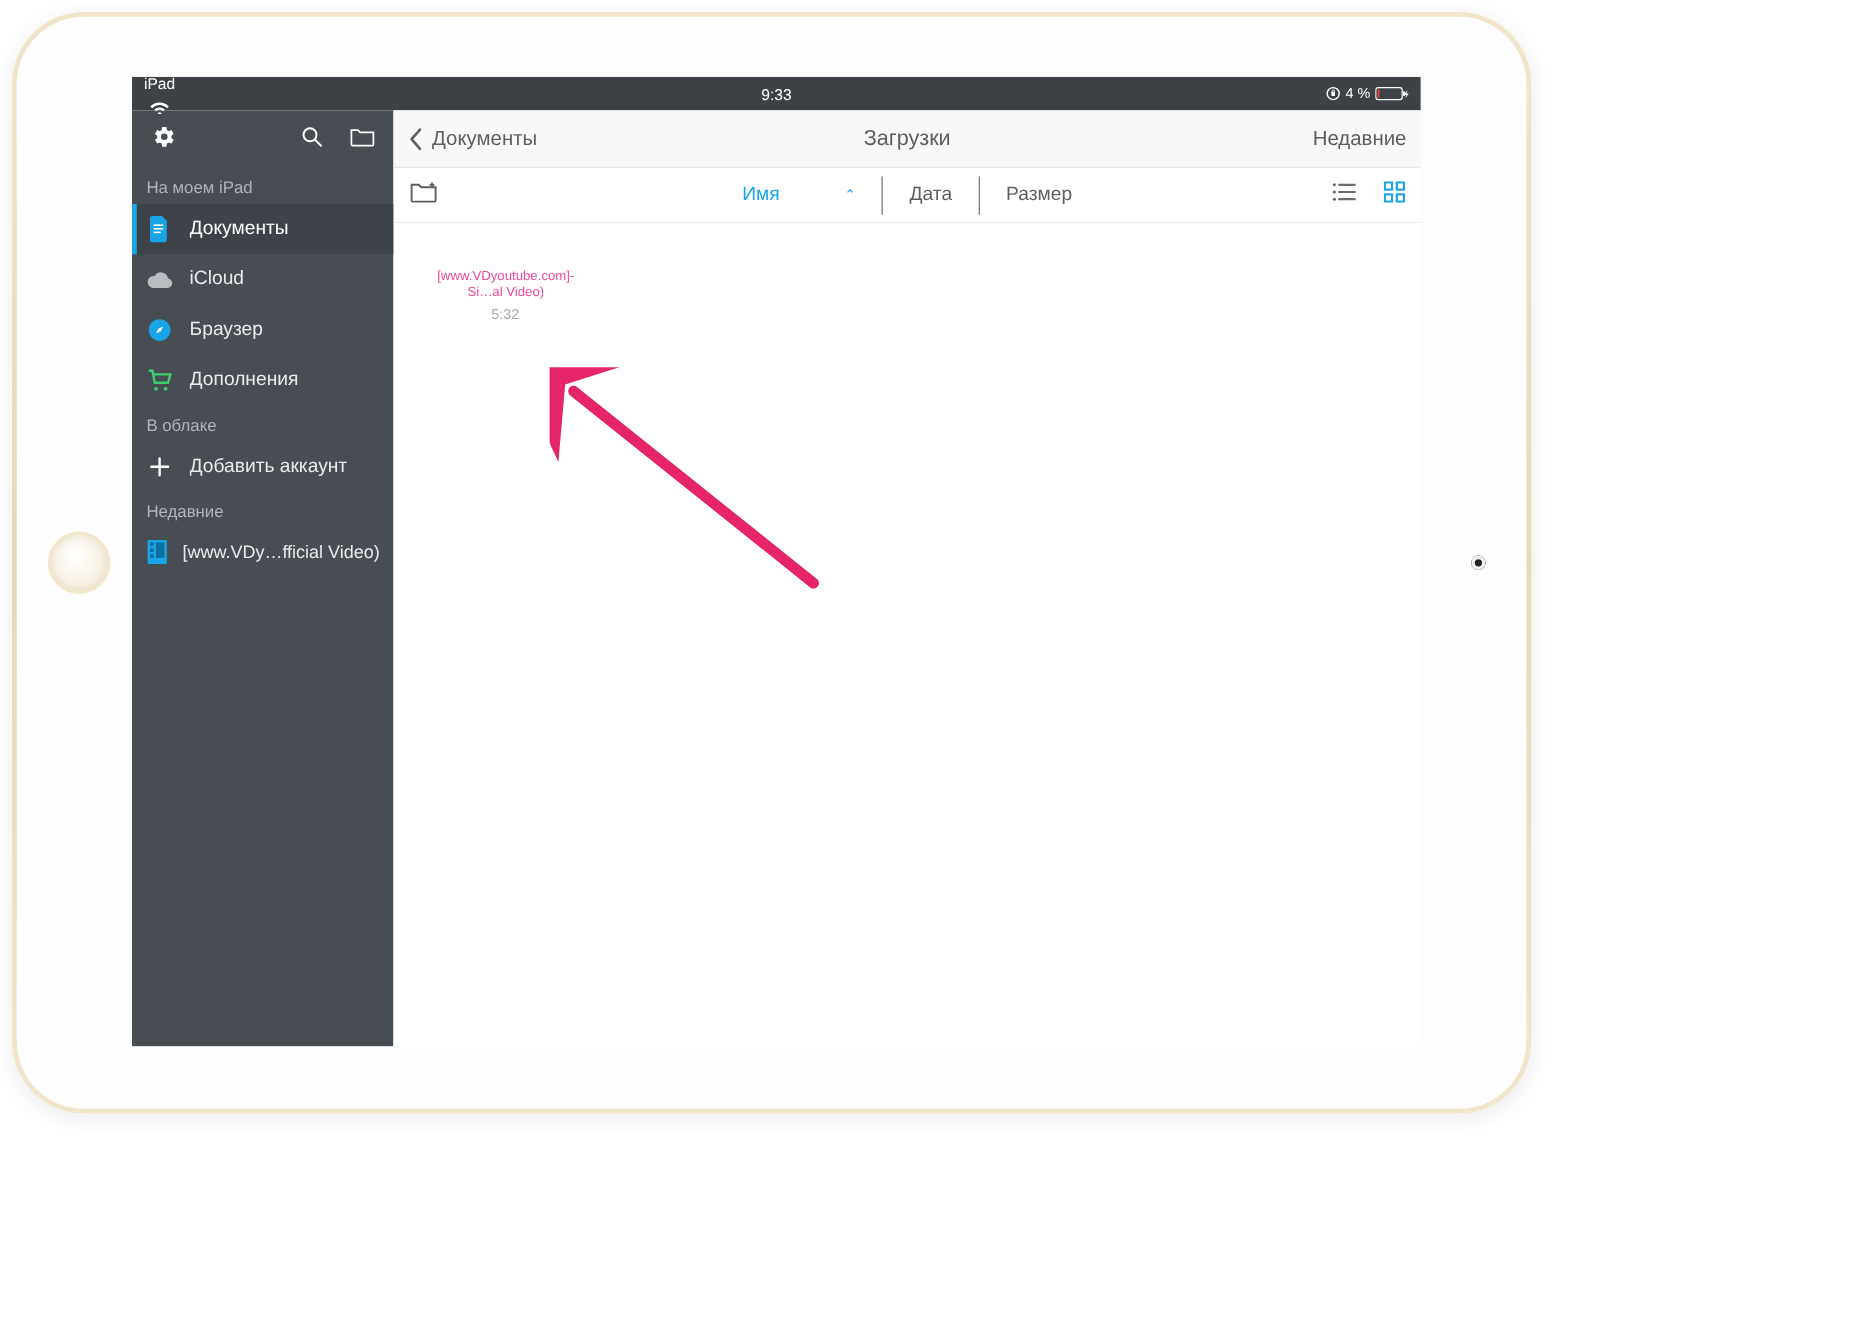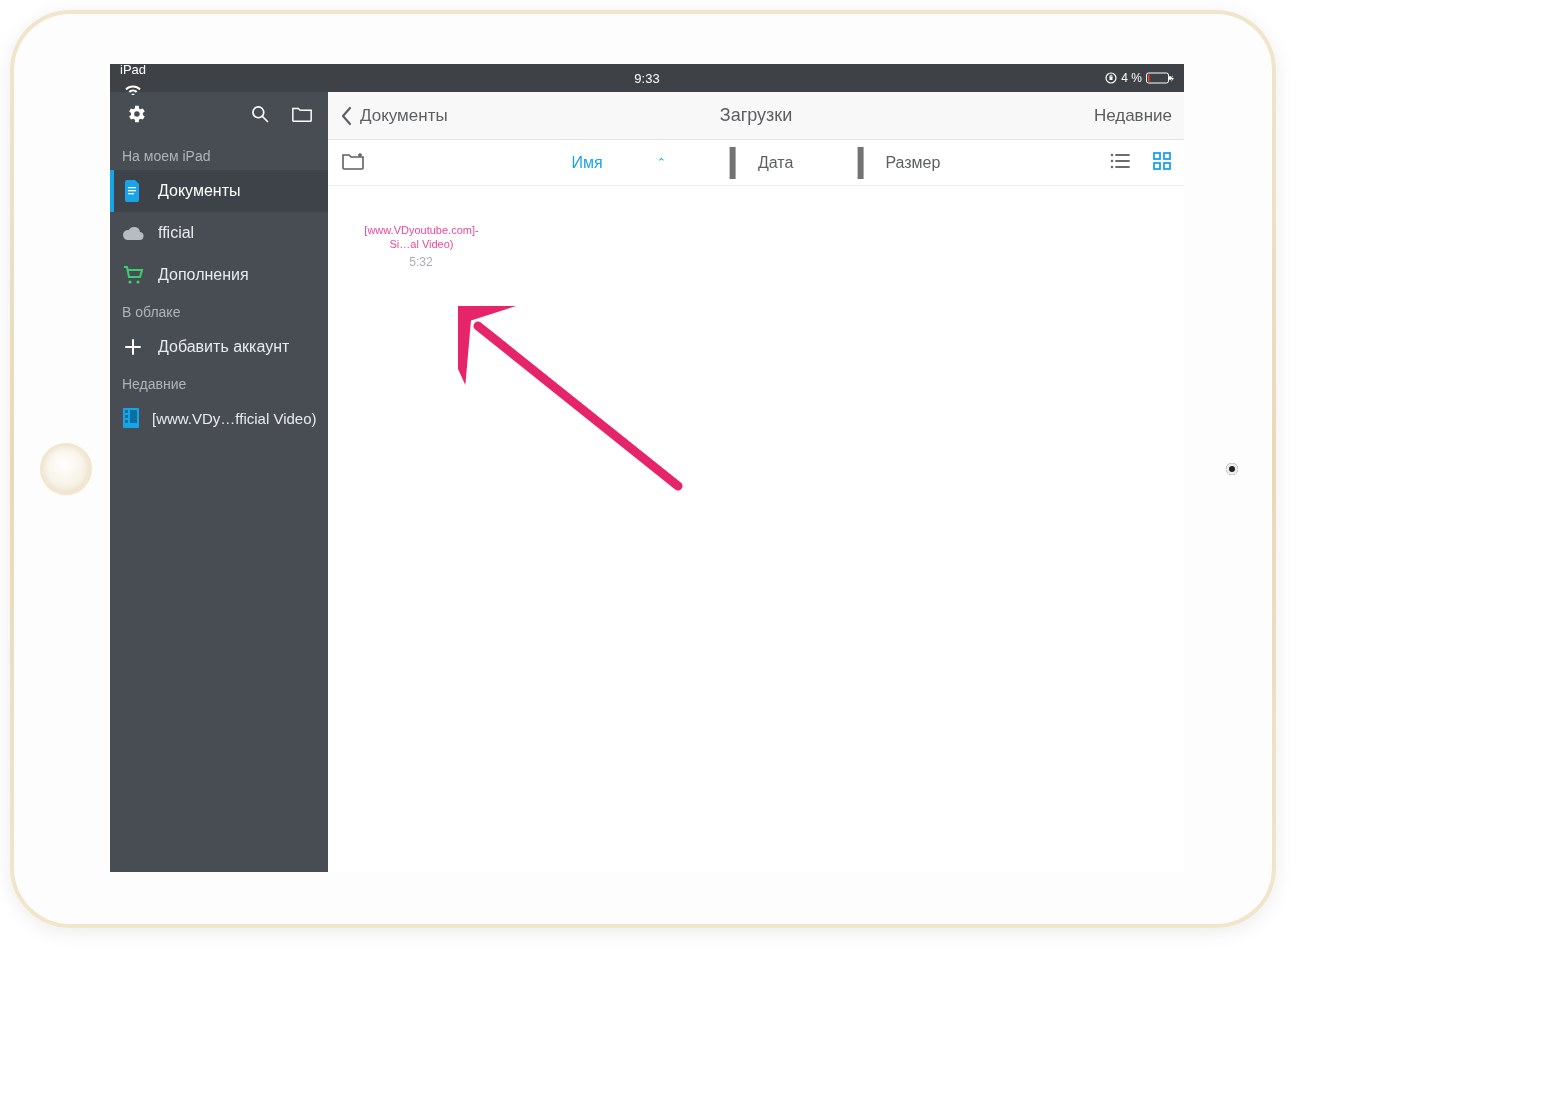--- a/index.html
+++ b/index.html
@@ -169,21 +169,21 @@
   }
   .sort-cell {
     padding: 0 22px;
     height:32px;
     display:flex;
     align-items:center;
     color:#5d5f62;
     font-size:16px;
     cursor:pointer;
   }
-  .sort-cell + .sort-cell { border-left: 6px solid #737373; margin-left: 42px; }
+  .sort-cell + .sort-cell { border-left: 1px solid #737373; }
   .sort-cell.active { color:#1aa4e8;gap:48px; }
   .sort-caret { margin-left:6px; font-size:11px; }
   .view-toggles { margin-left:auto; display:flex; gap:14px; align-items:center; }
   .view-btn { width:28px; height:28px; display:flex; align-items:center; justify-content:center; cursor:pointer; color:#6a6c6f; }
   .view-btn.active { color:#1aa4e8; }
 
   .file-grid {
     flex:1;
     padding: 30px;
     position:relative;
@@ -336,23 +336,32 @@
             </span>
             <span class="s-label">Документы</span>
           </div>
 
           <div class="sidebar-item inactive">
             <span class="s-icon">
               <svg width="22" height="16" viewBox="0 0 22 16">
                   <path fill="#b8bcc1" d="M17 15H6a5 5 0 1 1 .8-9.94A6 6 0 0 1 18 7a4 4 0 0 1-1 8z"></path>
                 </svg>
             </span>
-            <span class="s-label">fficial</span>
-          </div>
-
+            <span class="s-label">iCloud</span>
+          </div>
+
+          <div class="sidebar-item inactive">
+            <span class="s-icon">
+              <svg width="20" height="20" viewBox="0 0 20 20">
+                  <circle cx="10" cy="10" r="9" fill="#1aa4e8"></circle>
+                  <path fill="#fff" d="M13 7l-2 4-4 2 2-4z"></path>
+                </svg>
+            </span>
+            <span class="s-label">Браузер</span>
+          </div>
 
           <div class="sidebar-item inactive">
             <span class="s-icon">
               <svg width="22" height="20" viewBox="0 0 22 20">
                   <path fill="none" stroke="#3dcd71" stroke-width="2" d="M2 2h3l2 10h11l2-7H6"></path>
                   <circle cx="8" cy="17" r="1.6" fill="#3dcd71"></circle>
                   <circle cx="16" cy="17" r="1.6" fill="#3dcd71"></circle>
                 </svg>
             </span>
             <span class="s-label">Дополнения</span>

